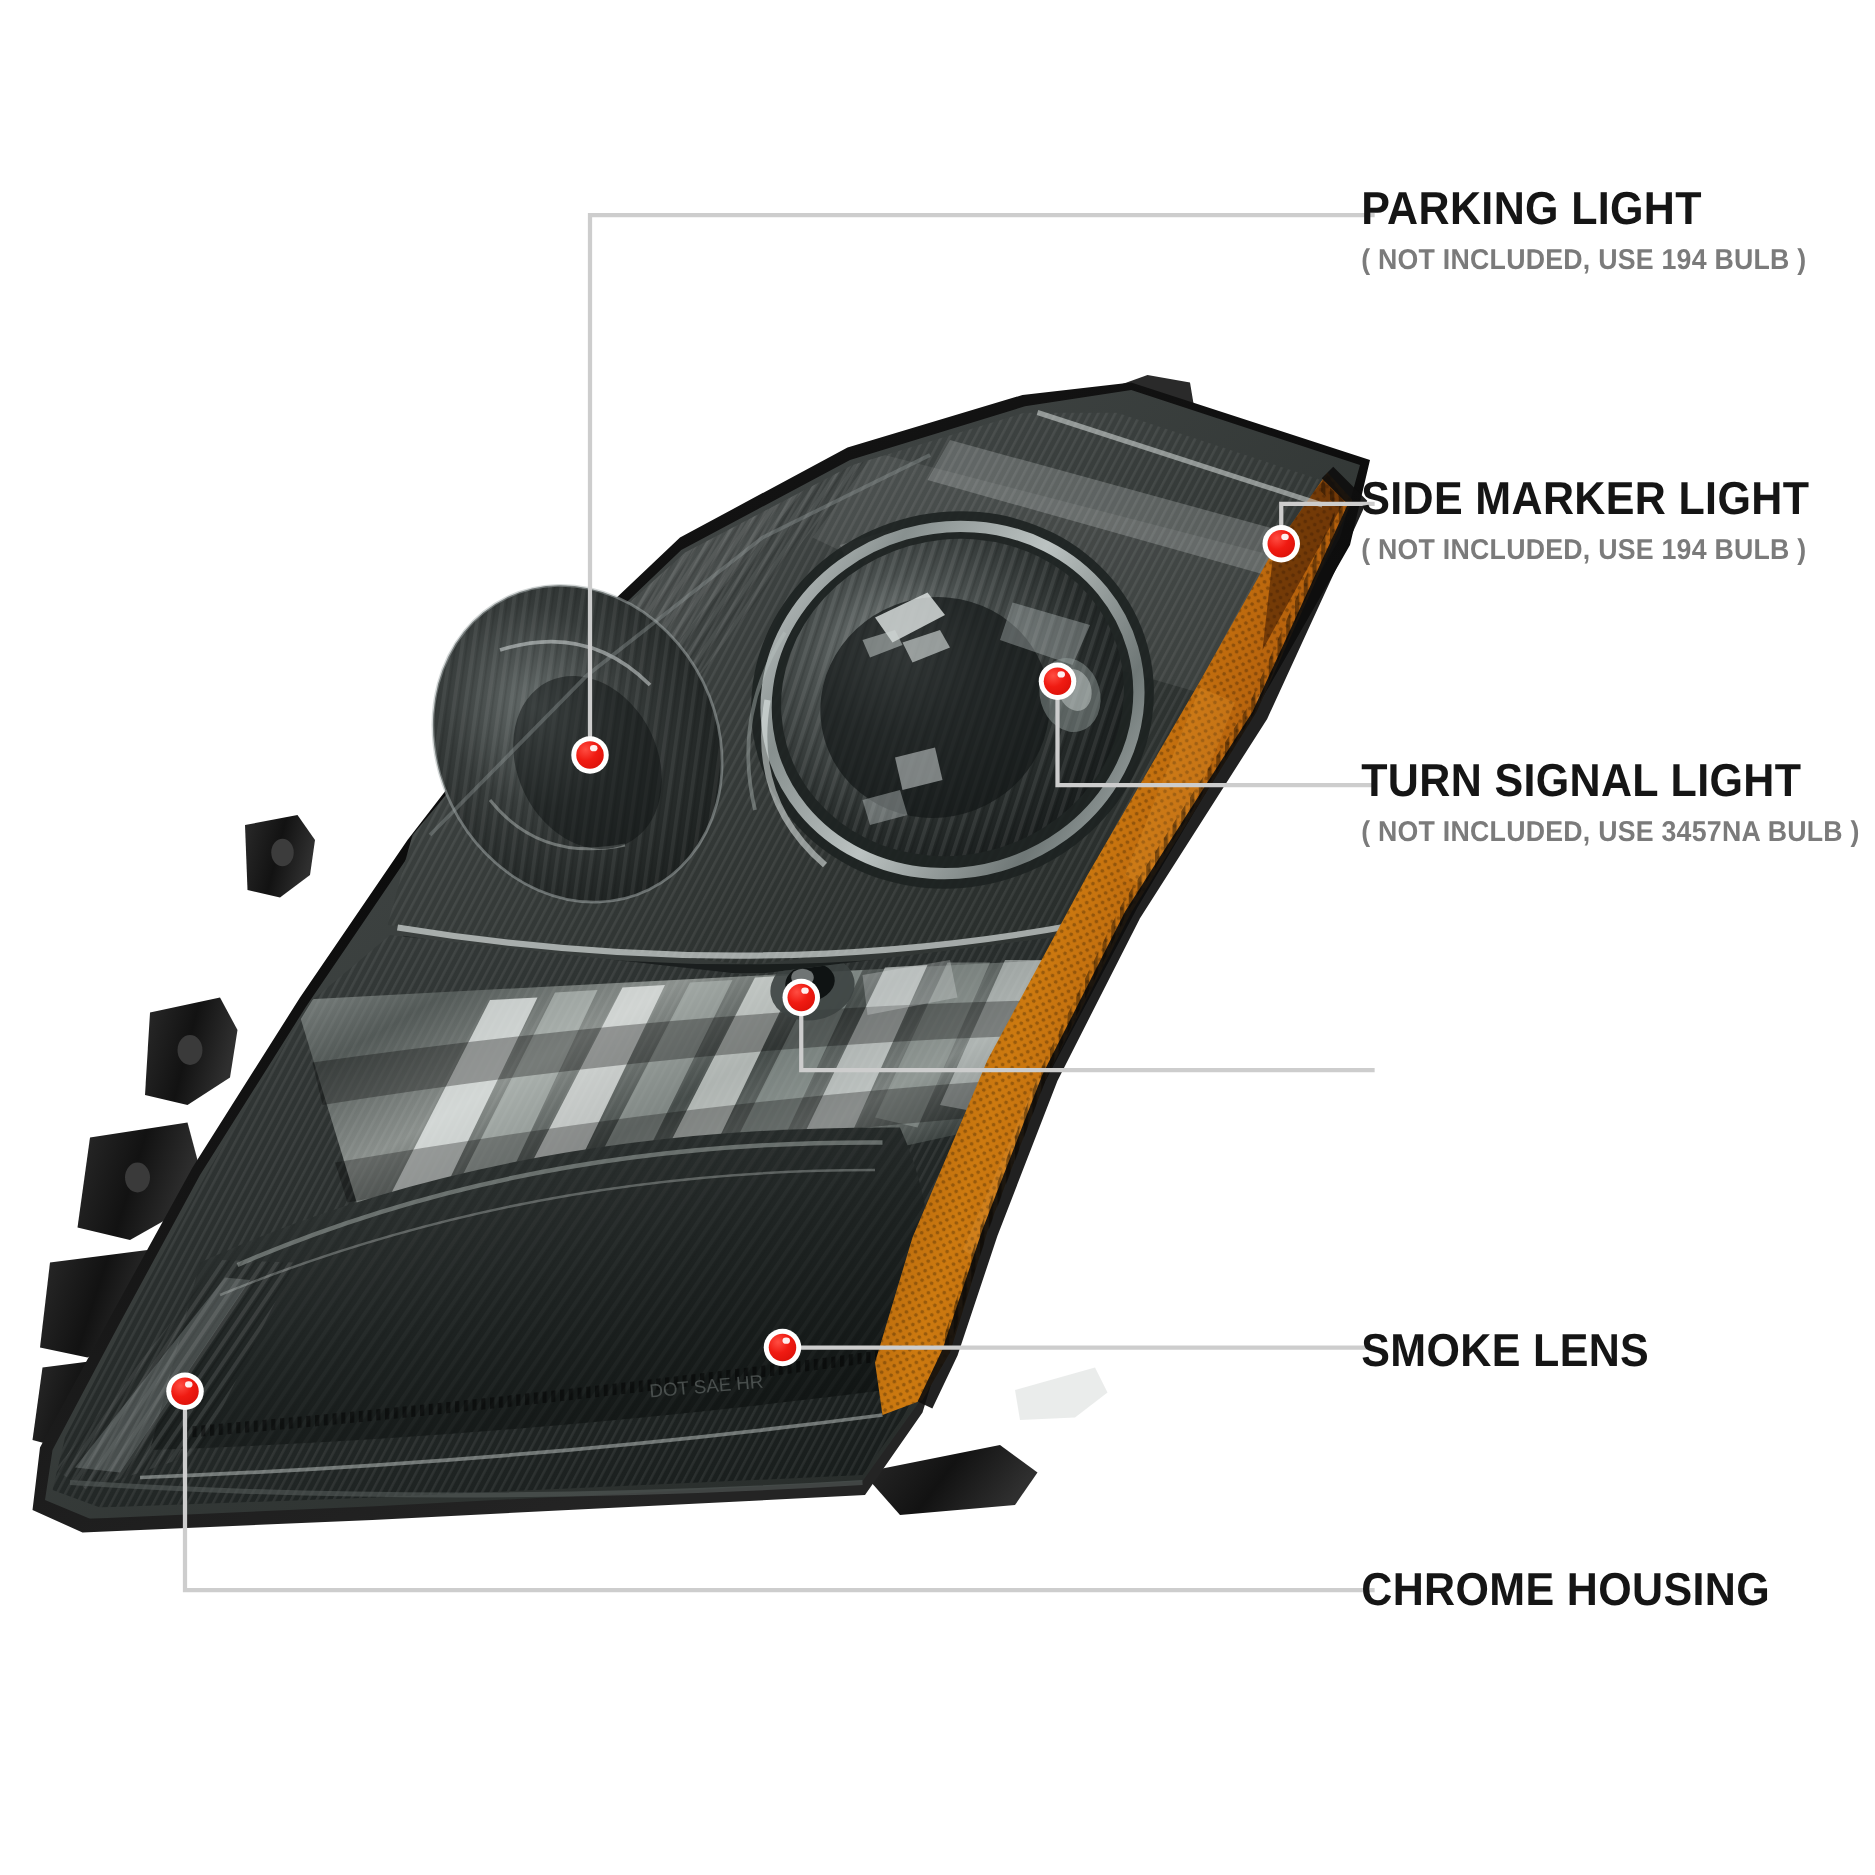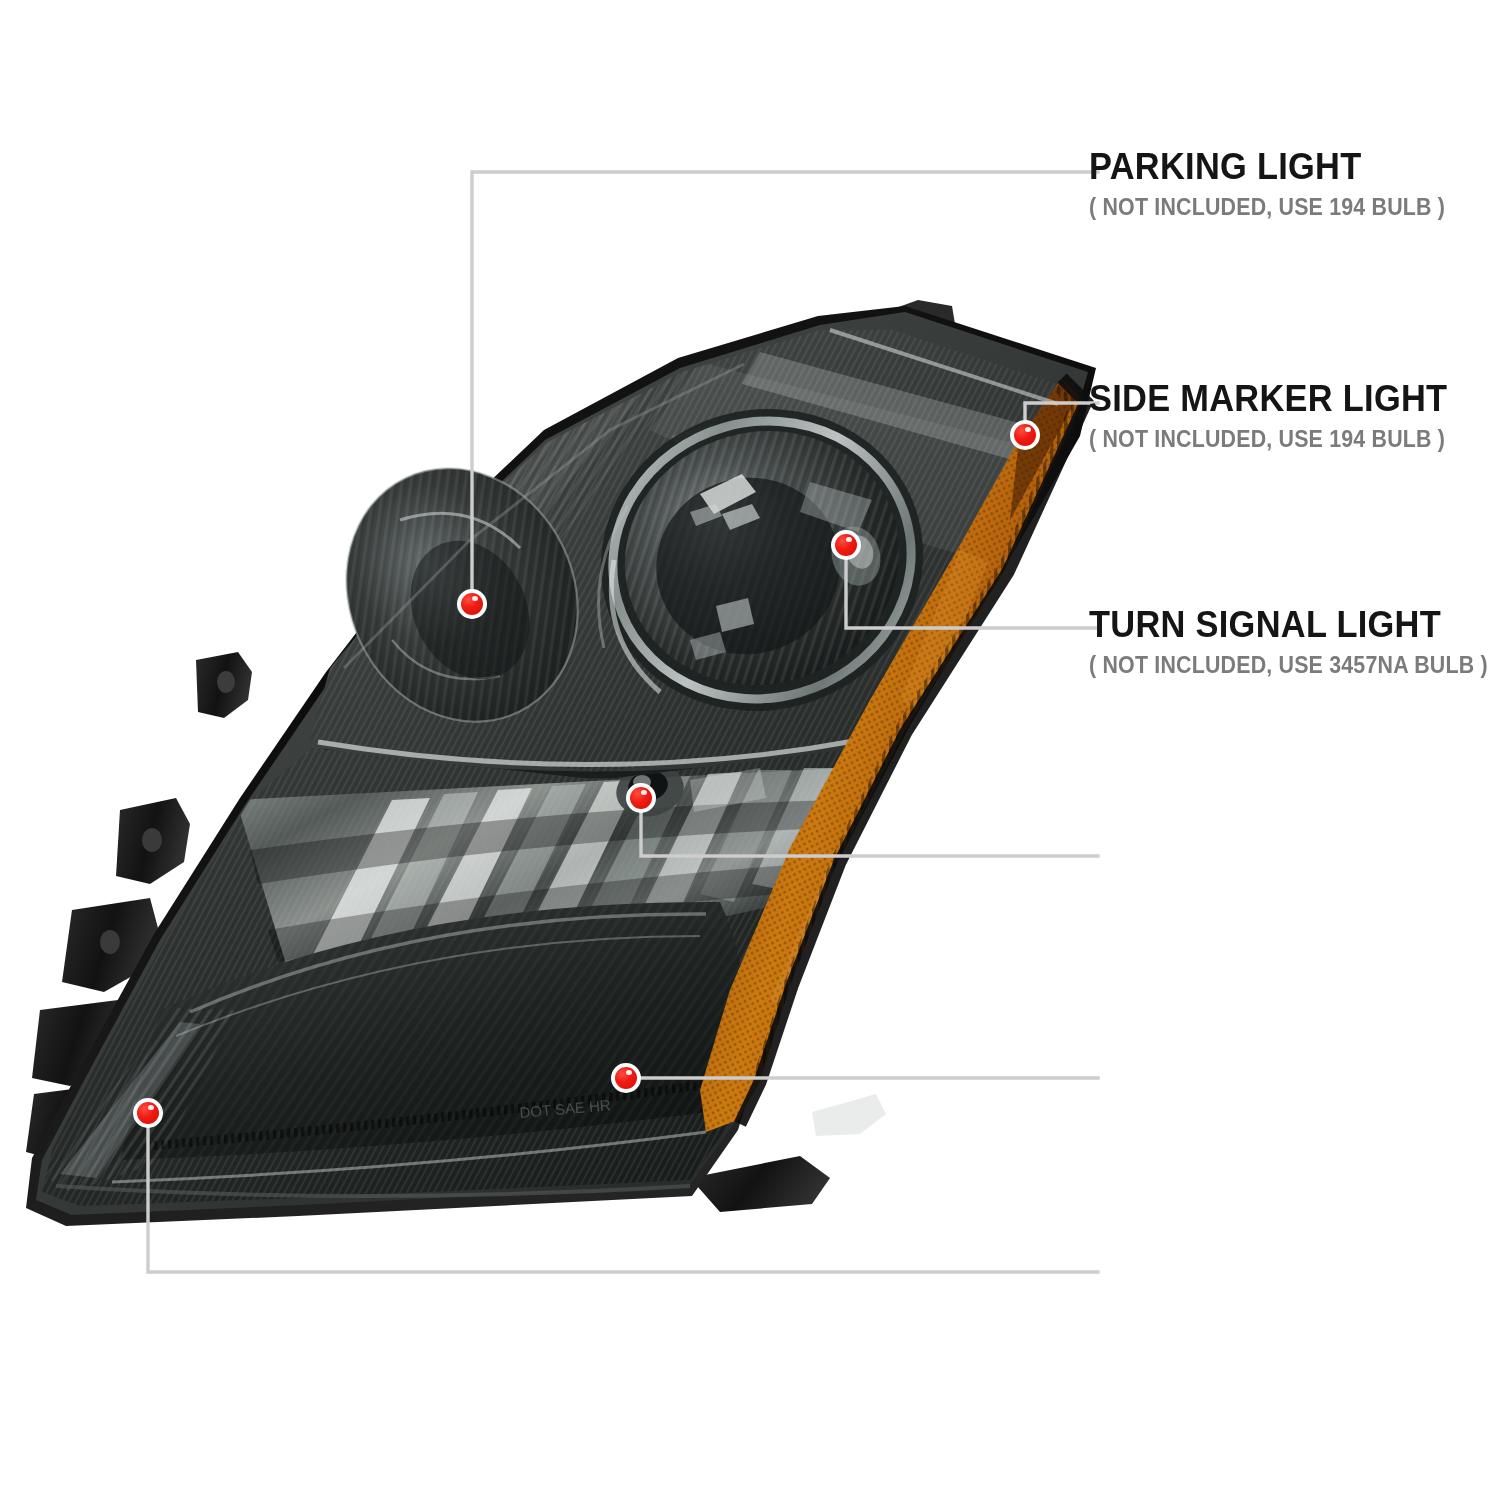--- a/index.html
+++ b/index.html
@@ -392,15 +392,21 @@
     <div class="title">SIDE MARKER LIGHT</div>
     <div class="sub">( NOT INCLUDED, USE  194  BULB )</div>
   </div>
 
   <div class="callout c3">
     <div class="title">TURN SIGNAL LIGHT</div>
     <div class="sub">( NOT INCLUDED, USE  3457NA  BULB )</div>
   </div>
 
 
-
+  <div class="callout c5">
+    <div class="title">SMOKE LENS</div>
+  </div>
+
+  <div class="callout c6">
+    <div class="title">CHROME HOUSING</div>
+  </div>
 
 </div>
 
 </body></html>

